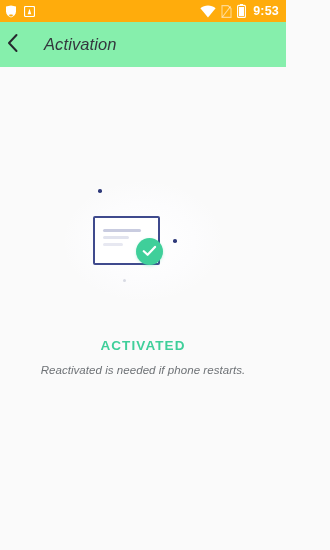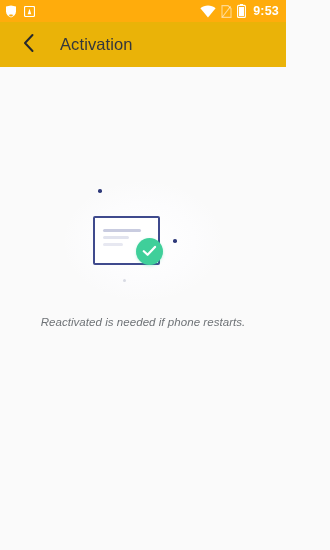--- a/index.html
+++ b/index.html
@@ -37,25 +37,26 @@
     font-size:12.5px;
     font-weight:bold;
     letter-spacing:0.2px;
     margin-left:2px;
     font-family:"Liberation Sans", sans-serif;
   }
 
   
   .appbar {
     height:45px;
-    background:#eab308;
-    display:flex;
-    align-items:center;
-    padding:0 0 0 16px;
+    background:#86efac;
+    display:flex;
+    align-items:center;
+    padding:0 0 0 0;
     flex:0 0 auto;
+    font-style:italic;
   }
   .back-btn {
     width:26px; height:26px;
     display:flex; align-items:center; justify-content:center;
     cursor:pointer;
   }
   .appbar-title {
     margin-left:18px;
     font-size:16.5px;
     color:#33373d;
@@ -215,16 +216,17 @@
             <path d="M1.8 6.2 L5.6 9.8 L13 1.9" fill="none" stroke="#ffffff" stroke-width="2.2" stroke-linecap="round" stroke-linejoin="round"></path>
           </svg>
         </span>
       </div>
 
       <div class="dot d1"></div>
       <div class="dot d2"></div>
       <div class="dot d3"></div>
     </div>
 
+    <div class="status-title">ACTIVATED</div>
     <div class="status-sub">Reactivated is needed if phone restarts.</div>
 
   </div>
 </div>
 
 </body></html>

